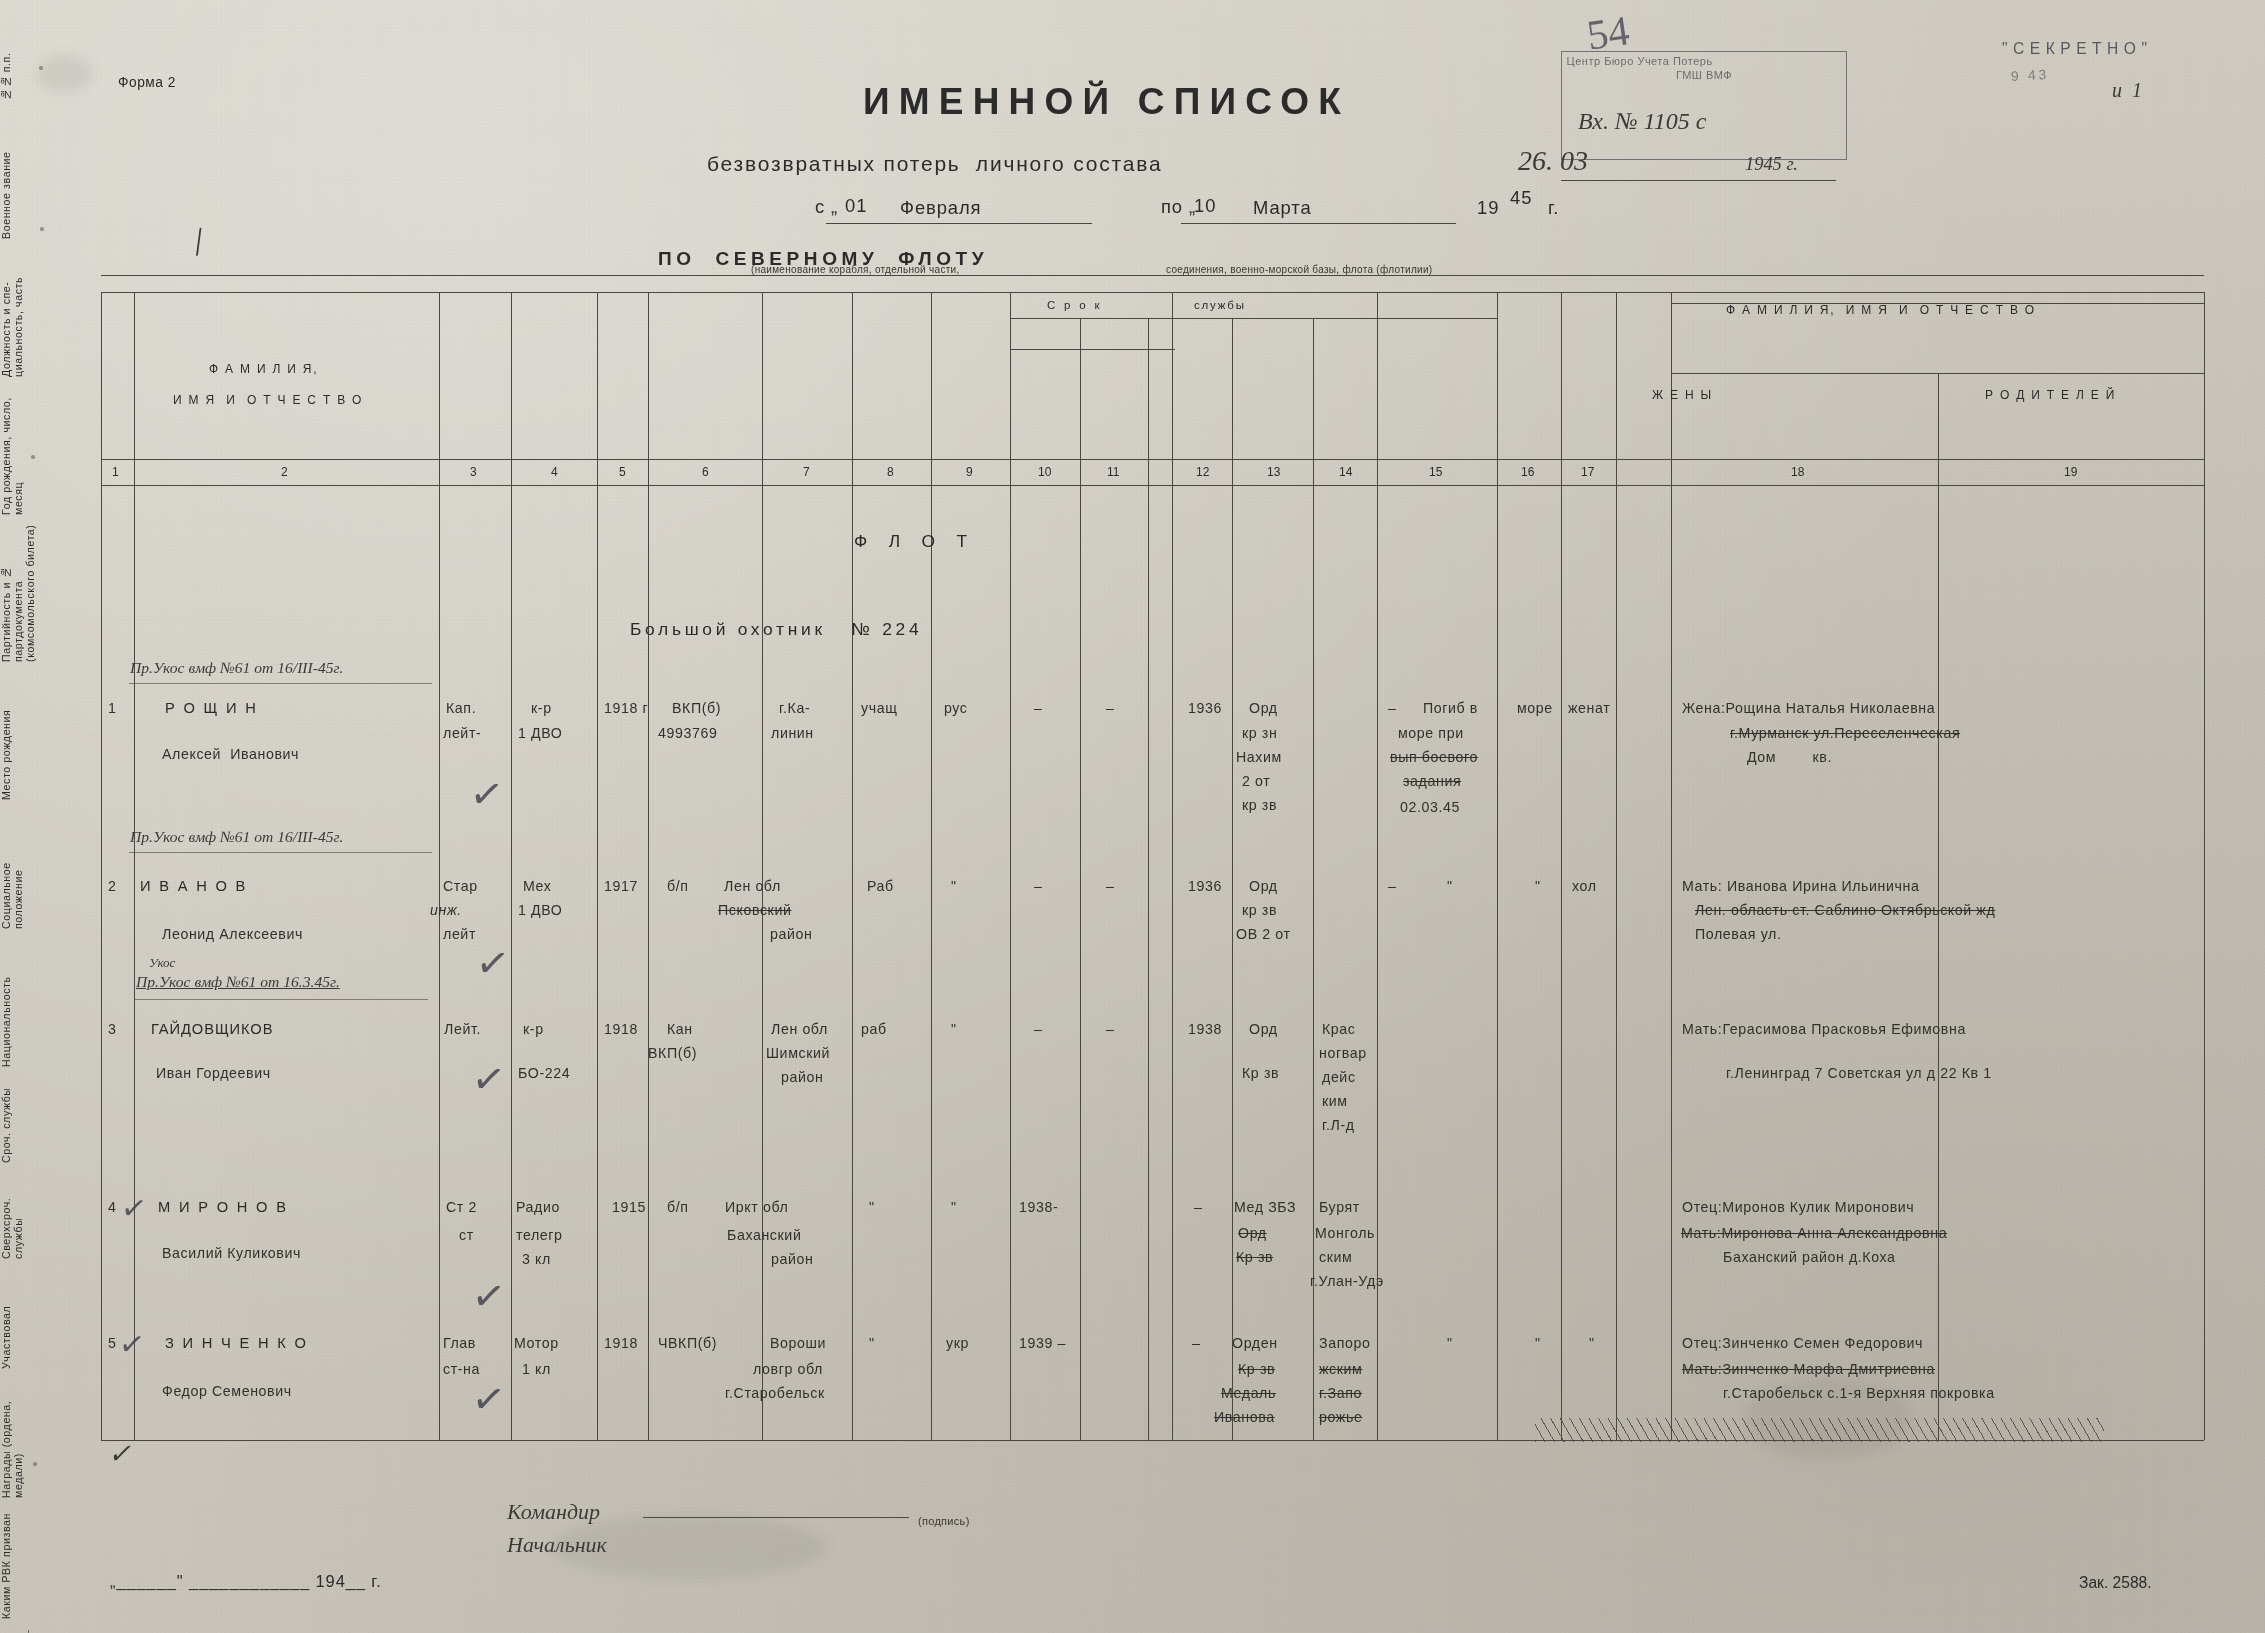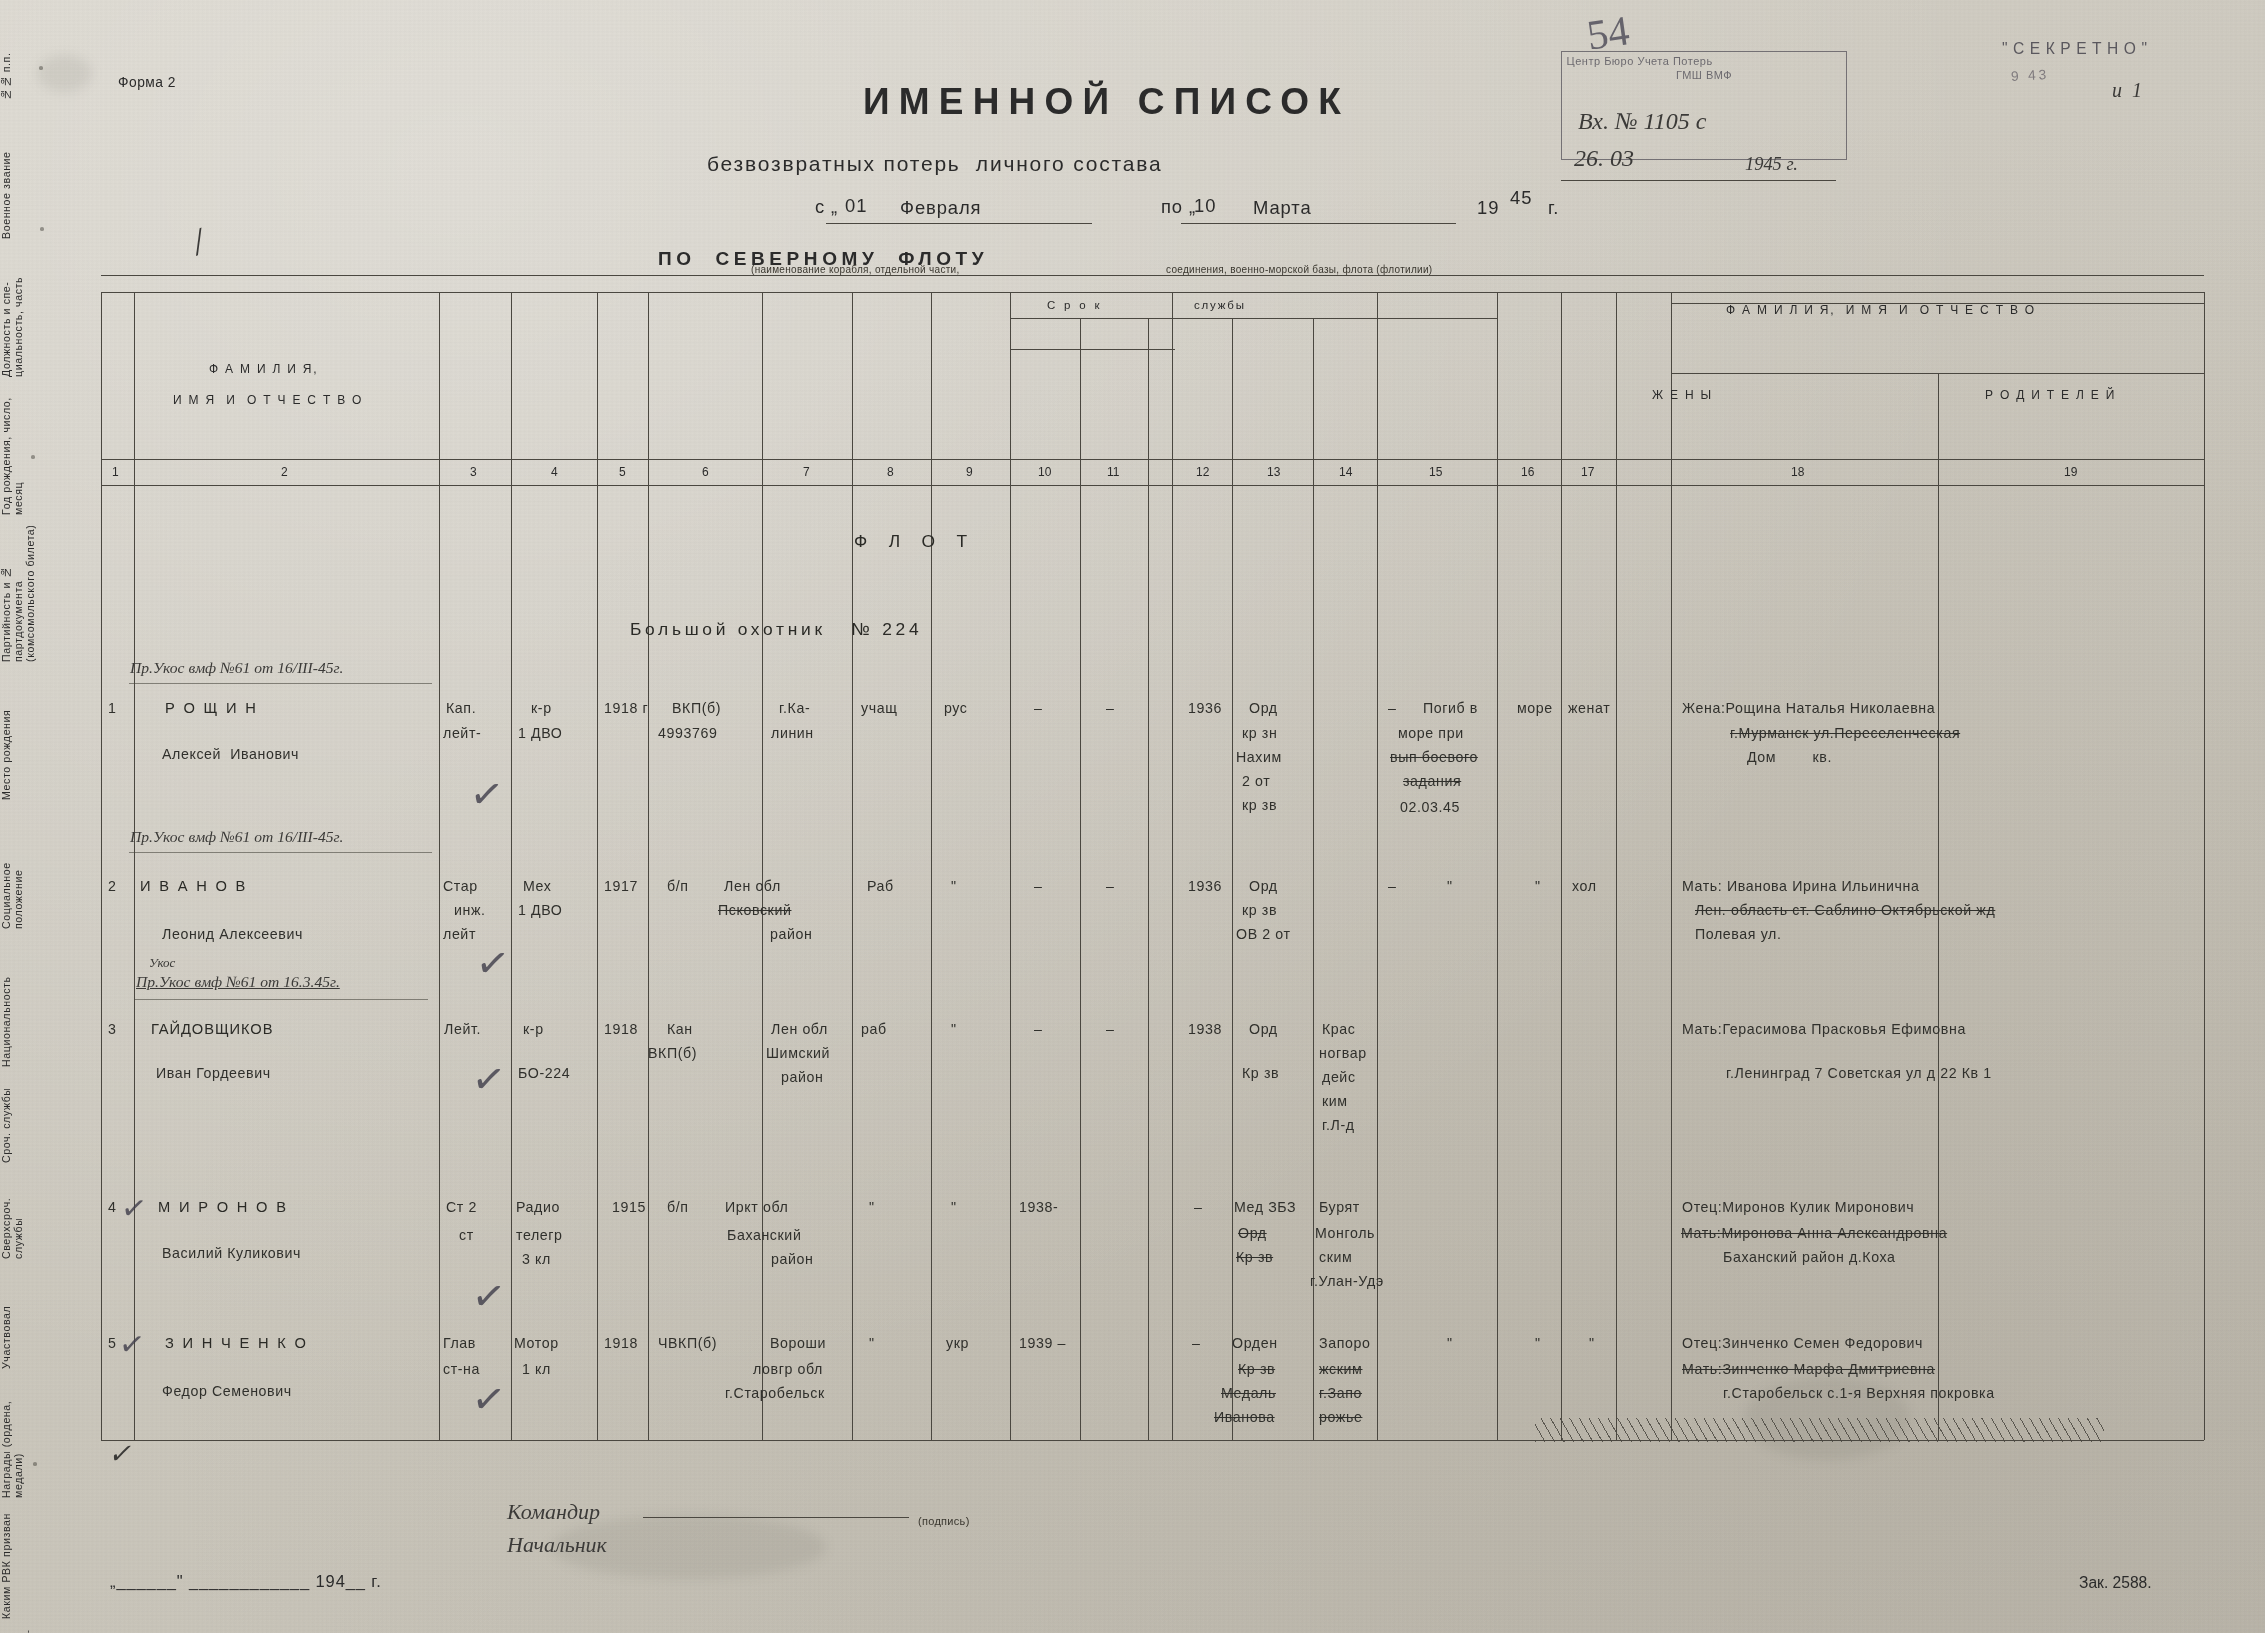--- a/index.html
+++ b/index.html
@@ -112,21 +112,21 @@
   <div class="t fleet" style="left:658px;top:248px;">ПО  СЕВЕРНОМУ  ФЛОТУ</div>
   <div class="ln h" style="left:101px;top:275px;width:2103px;"></div>
   <div class="t tiny" style="left:751px;top:264px;">(наименование корабля, отдельной части,</div>
   <div class="t tiny" style="left:1166px;top:264px;">соединения, военно-морской базы, флота (флотилии)</div>
 
   <div class="stamp" style="left:1561px;top:51px;width:275px;height:101px;">
     <div>Центр Бюро Учета Потерь</div>
     <div style="text-align:center">ГМШ ВМФ</div>
   </div>
   <div class="t hand" style="left:1578px;top:108px;font-size:24px;">Вх. № 1105 с</div>
-  <div class="t hand" style="left:1574px;top:145px;font-size:24px;">26. 03</div>
+  <div class="t hand" style="left:1518px;top:145px;font-size:28px;">26. 03</div>
   <div class="t hand" style="left:1745px;top:154px;font-size:18.4px;">1945 г.</div>
   <div class="ln h" style="left:1561px;top:180px;width:275px;"></div>
 
   <div class="bignum" style="left:1587px;top:9.2px;">54</div>
   <div class="secret" style="left:2002px;top:40px;">"СЕКРЕТНО"</div>
   <div class="stamp2" style="left:2011px;top:68px;">9 43</div>
   <div class="t hand" style="left:2112px;top:79px;font-size:20px;">и  1</div>
 
   <div class="ln h" style="left:101px;top:292px;width:2103px;"></div>
   <div class="ln h" style="left:1010px;top:318px;width:487px;"></div>
@@ -262,21 +262,21 @@
   <div class="t cell" style="left:1747px;top:749px;">Дом        кв.</div>
   <div class="check" style="left:470px;top:771px;">✓</div>
 
   <div class="t hand" style="left:130px;top:828px;font-size:15.6px;">Пр.Укос вмф №61 от 16/III-45г.</div>
   <div class="ln h" style="left:129px;top:852px;width:303px;opacity:.6;"></div>
 
   <div class="t cell" style="left:108px;top:878px;">2</div>
   <div class="t cellb" style="left:140px;top:878px;">И В А Н О В</div>
   <div class="t cell" style="left:162px;top:926px;">Леонид Алексеевич</div>
   <div class="t cell" style="left:443px;top:878px;">Стар</div>
-  <div class="t cell" style="left:454px;top:902px;">инж.</div>
+  <div class="t cell" style="left:430px;top:902px;font-style:italic;">инж.</div>
   <div class="t cell" style="left:443px;top:926px;">лейт</div>
   <div class="t cell" style="left:523px;top:878px;">Мех</div>
   <div class="t cell" style="left:518px;top:902px;">1 ДВО</div>
   <div class="t cell" style="left:604px;top:878px;">1917</div>
   <div class="t cell" style="left:667px;top:878px;">б/п</div>
   <div class="t cell" style="left:724px;top:878px;">Лен обл</div>
   <div class="t cell strike" style="left:718px;top:902px;">Псковский</div>
   <div class="t cell" style="left:770px;top:926px;">район</div>
   <div class="t cell" style="left:867px;top:878px;">Раб</div>
   <div class="t cell" style="left:951px;top:878px;">"</div>

